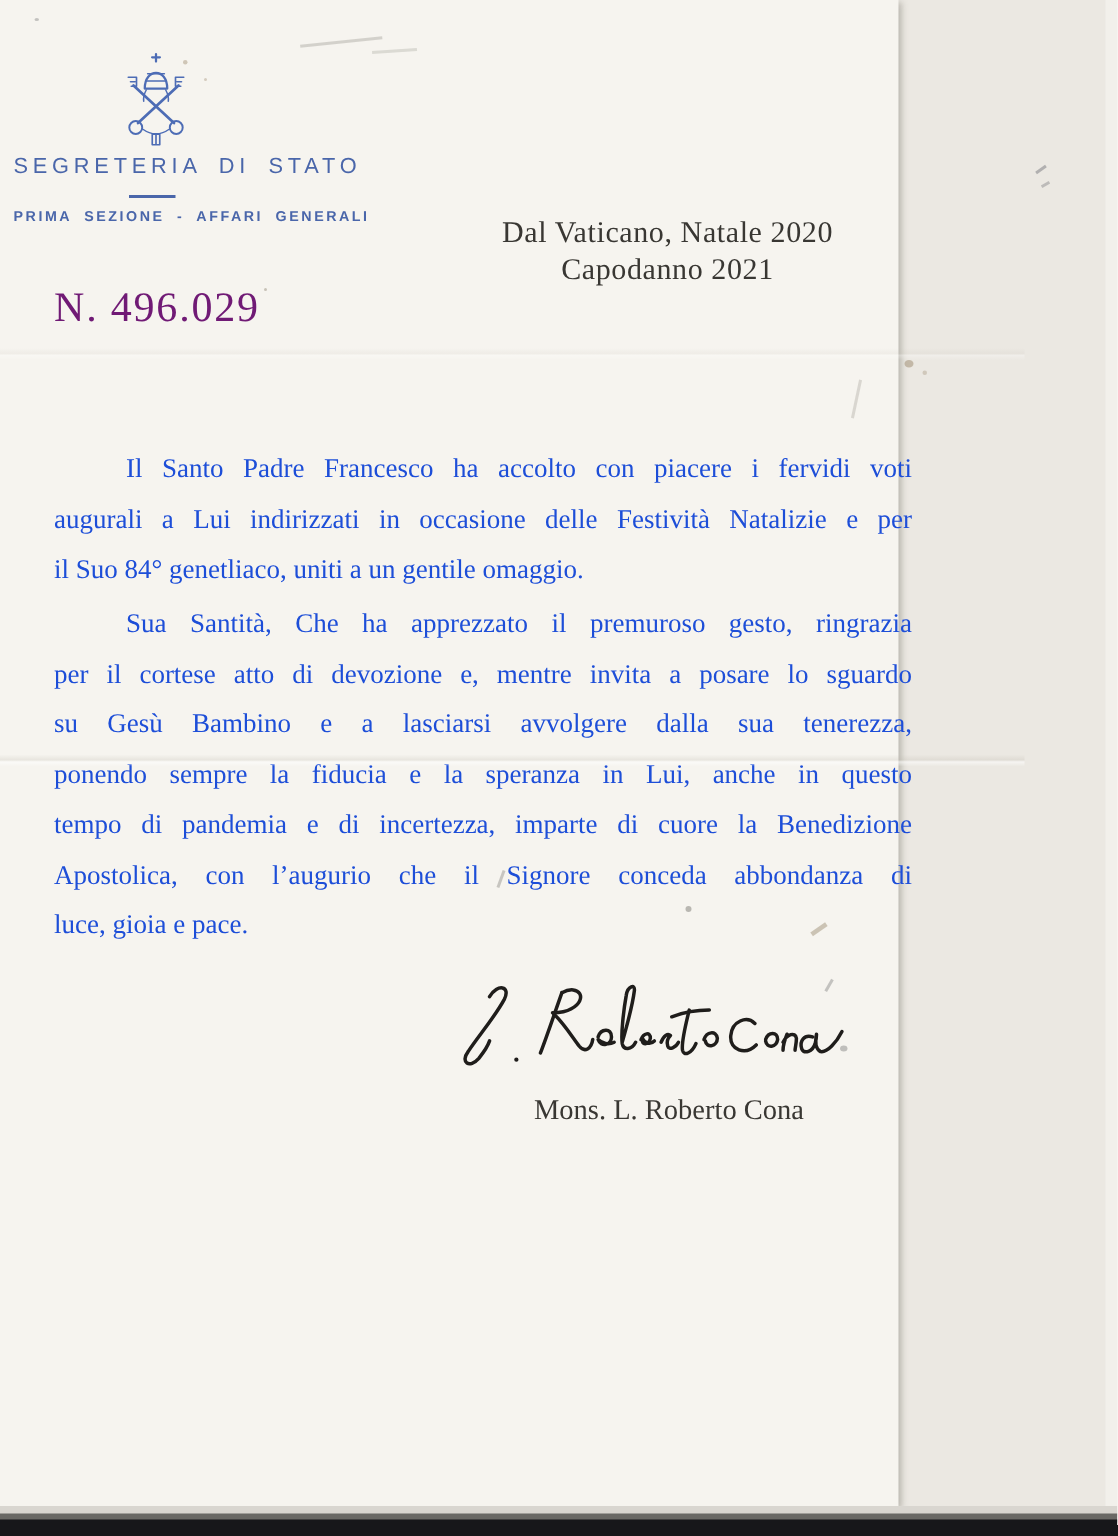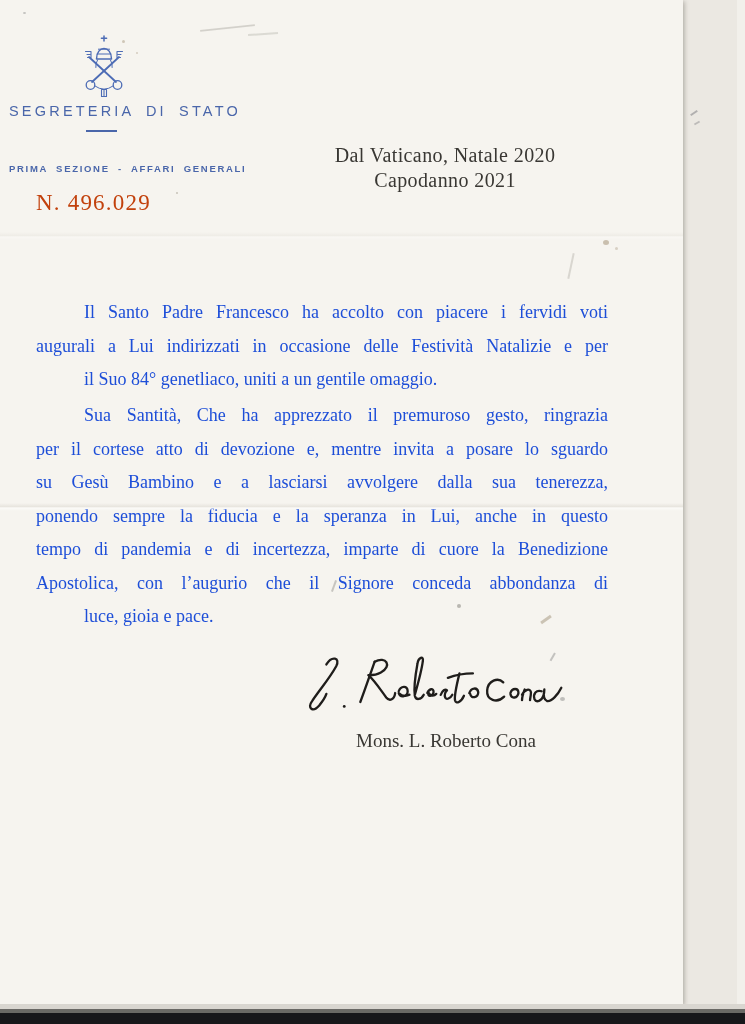--- a/index.html
+++ b/index.html
@@ -2,53 +2,53 @@
 <html><head>
 <meta charset="utf-8">
 <style>
   * { margin: 0; padding: 0; box-sizing: border-box; }
   html, body { width: 745px; height: 1024px; overflow: hidden;
     font-family: "Liberation Serif", serif; }
   .scan { position: relative; width: 745px; height: 1024px;
     background: #ebe8e2; overflow: hidden; }
   .edge-strip { position: absolute; top: 0; right: 0; width: 8px; height: 1024px;
     background: #f2f0eb; }
-  .paper { position: absolute; left: 0; top: 0; width: 683px; height: 1006px;
+  .paper { position: absolute; left: 0; top: 0; width: 599px; height: 1006px;
     background: #f6f4ef;
     box-shadow: 3px 0 4px -1px rgba(95,90,80,.28), 0 3px 5px -1px rgba(95,90,80,.25); }
   .paper-bottom-sliver { position: absolute; left: 0; top: 1004px; width: 745px;
     height: 7px; background: #d9d6d0; }
   .scan-bottom-shadow { position: absolute; left: 0; top: 1009px; width: 745px;
     height: 6px; background: #6a6965; }
   .scan-bottom-band { position: absolute; left: 0; top: 1013px; width: 745px;
     height: 11px; background: #17171a; }
 
   
   .emblem { position: absolute; left: 74px; top: 34px; }
   .lh-title { position: absolute; left: 9px; top: 103px; color: #4a66aa;
     font-family: "Liberation Sans", sans-serif; font-size: 14.5px;
     letter-spacing: 3.2px; word-spacing: 5px; white-space: nowrap; }
   .lh-rule { position: absolute; left: 86px; top: 130px; width: 31px; height: 2px;
     background: #4a66aa; }
   .lh-sub { position: absolute; left: 9px; top: 139px; color: #4a66aa;
     font-family: "Liberation Sans", sans-serif; font-size: 9.5px; font-weight: bold;
-    letter-spacing: 1.7px; word-spacing: 4px; white-space: nowrap; margin-top: 24px; }
+    letter-spacing: 1.7px; word-spacing: 4px; white-space: nowrap; }
 
   .dateline { position: absolute; left: 300px; top: 143px; width: 290px;
     text-align: center; color: #393733; font-size: 20px; line-height: 24.5px;
     letter-spacing: 0.4px; }
-  .protocol { position: absolute; left: 36px; top: 190px; color: #c2410c;
-    font-size: 23px; letter-spacing: 1.2px; }
+  .protocol { position: absolute; left: 36px; top: 190px; color: #701a75;
+    font-size: 28px; letter-spacing: 1.2px; }
 
   
   .para { position: absolute; left: 36px; width: 572px; color: #1d4ed8;
     font-size: 18px; line-height: 33.5px; }
   .para .line { text-align: justify; text-align-last: justify; white-space: normal; }
   .para .line.first { text-indent: 48px; }
-  .para .line.last { text-align-last: left; margin-left: 48px; }
+  .para .line.last { text-align-last: left; }
   .para1 { top: 296px; }
   .para2 { top: 399px; }
 
   
   .signature { position: absolute; left: 296px; top: 650px; }
   .sig-block { position: absolute; left: 296px; top: 729px; width: 300px;
     text-align: center; color: #393733; font-size: 19px; line-height: 23.5px; }
   .sig-block .role { font-style: italic; }
 
   

